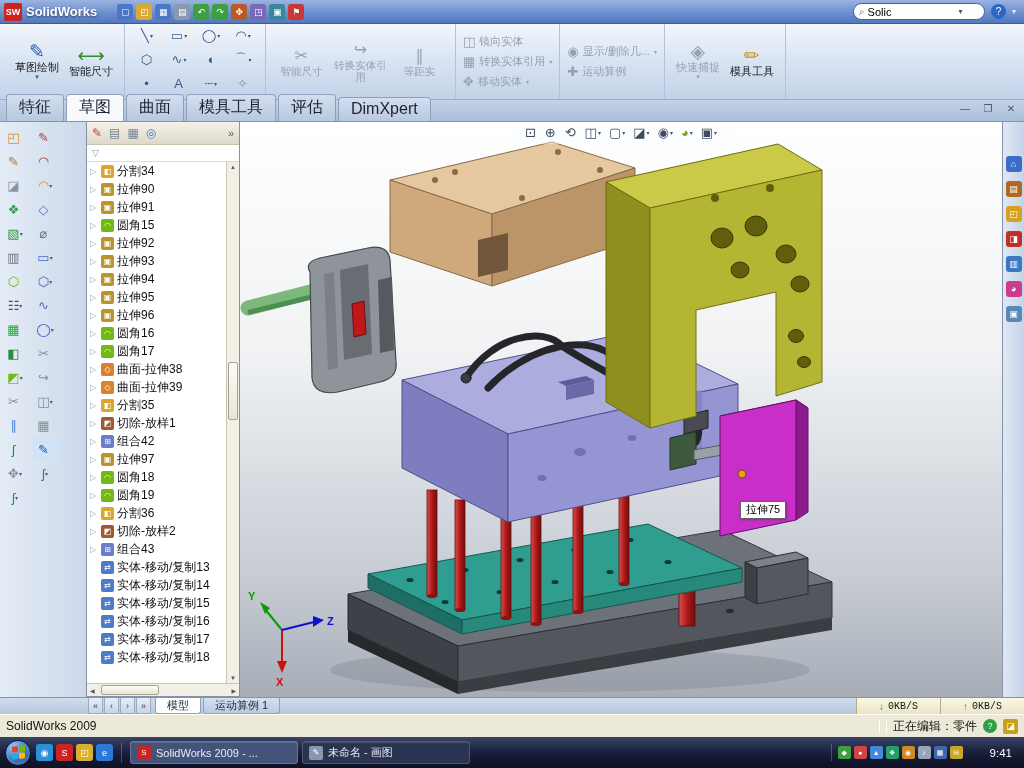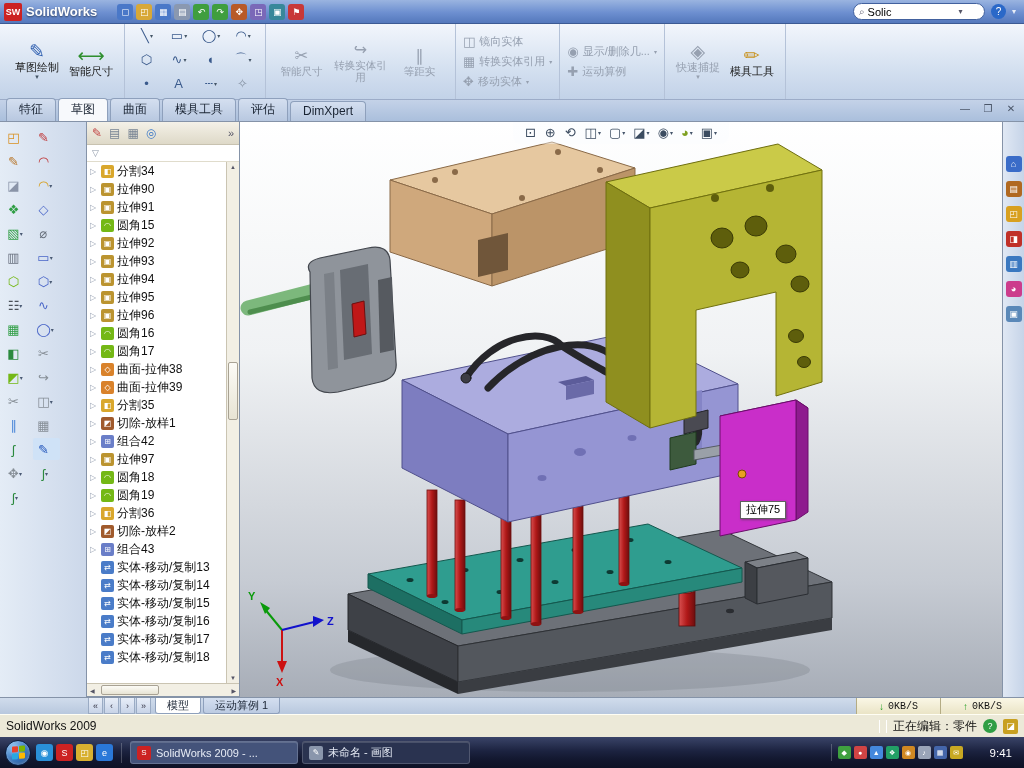--- a/index.html
+++ b/index.html
@@ -41,21 +41,21 @@
   .rows{flex-direction:column;justify-content:center;align-items:flex-start;gap:5px;display:flex;}
   .rowbtn{display:flex;align-items:center;gap:4px;}
   .rb-ic{font-size:13px;color:#96a0b0;}
   .rb-lb{font-size:11px;color:#96a0b0;white-space:nowrap;}
   .rb-cr{font-size:6px;color:#96a0b0;}
   .watermark{position:absolute;right:52px;top:6px;font-size:58px;font-style:italic;font-weight:bold;color:#aebad0;opacity:.6;pointer-events:none;}
 
   
   .tabrow{height:22px;background:linear-gradient(#c4d2e8,#aabfdc);border-bottom:1px solid #8593a8;display:flex;align-items:flex-end;padding-left:6px;position:relative;}
   .tabs{display:flex;align-items:flex-end;}
-  .ctab{font-size:12px;color:#1a2433;padding:2px 12px 3px;border:1px solid #8ea0bc;border-bottom:none;border-radius:4px 4px 0 0;background:linear-gradient(#d4dff0,#b8c8e0);margin-right:2px;white-space:nowrap;}
+  .ctab{font-size:16px;color:#1a2433;padding:2px 12px 3px;border:1px solid #8ea0bc;border-bottom:none;border-radius:4px 4px 0 0;background:linear-gradient(#d4dff0,#b8c8e0);margin-right:2px;white-space:nowrap;}
   .doc-controls{position:absolute;right:6px;top:3px;display:flex;gap:9px;font-size:10px;color:#4a5568;}
   .doc-controls span{width:14px;text-align:center;}
 
   
   .main{display:flex;height:575px;}
   .lefttools{width:86px;position:relative;background:linear-gradient(90deg,#e4ecf6,#ccd8ea);flex:none;}
   .tcol{position:absolute;top:4px;display:flex;flex-direction:column;gap:2px;}
   .tcol.c1{left:3px;}
   .tcol.c2{left:33px;}
   .ticon{width:27px;height:22px;display:flex;align-items:center;justify-content:center;border-radius:2px;}

